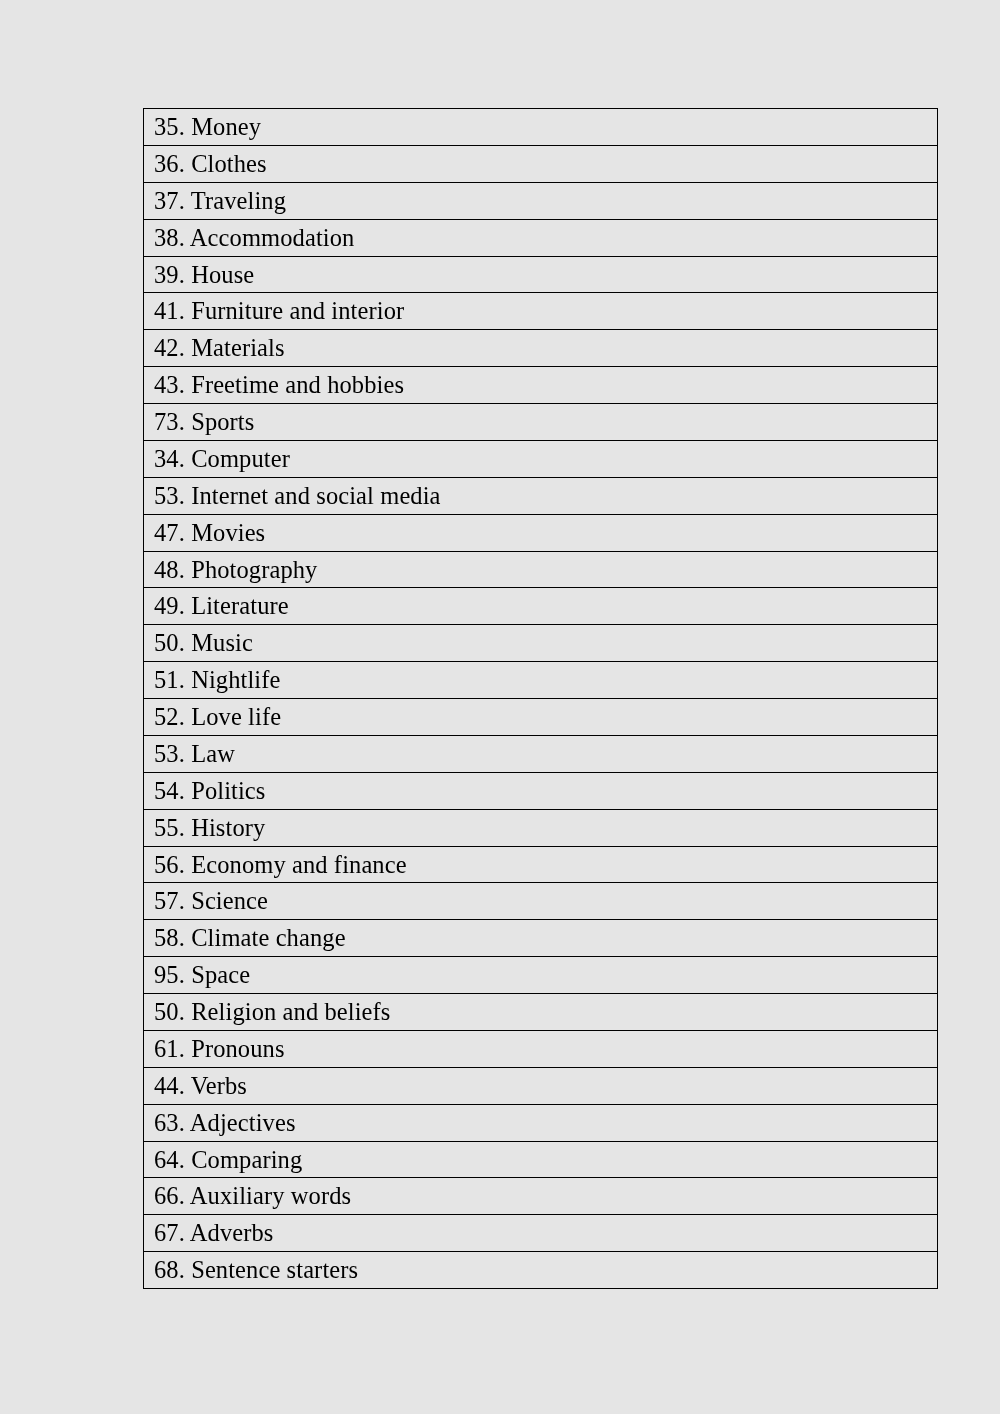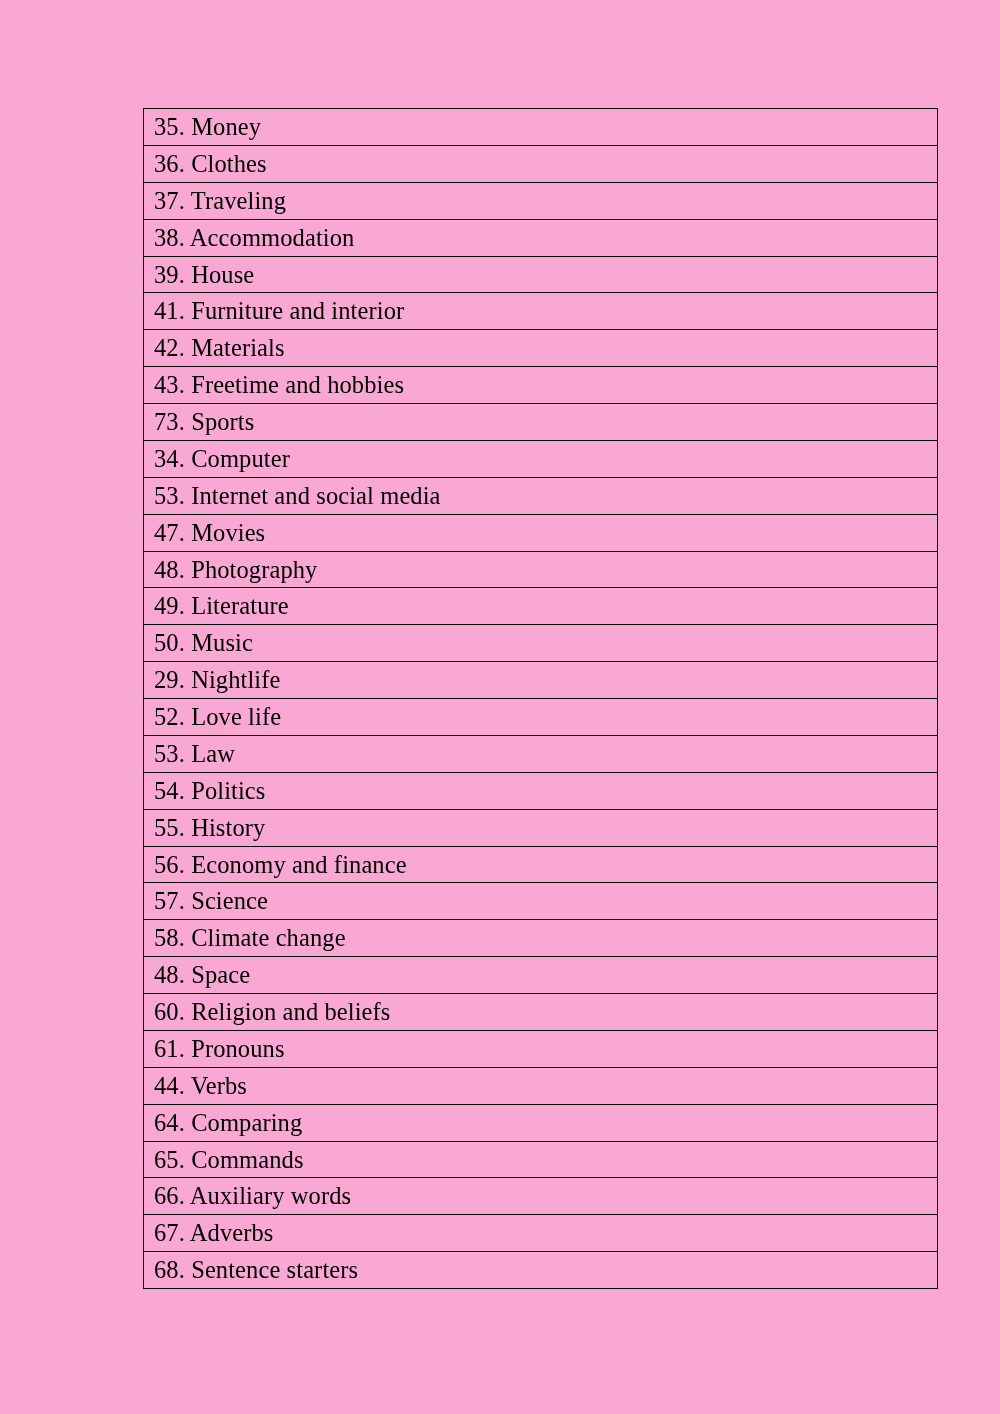--- a/index.html
+++ b/index.html
@@ -13,21 +13,21 @@
     font-family: "Liberation Serif", serif;
     color: #000000;
     position: relative;
   }
   .page {
     position: absolute;
     left: 0;
     top: 0;
     width: 1000px;
     height: 1414px;
-    background: #f9a8d4;
+    background: #e5e5e5;
   }
   .toc-table {
     position: absolute;
     left: 143px;
     top: 108px;
     width: 795px;
     border-collapse: collapse;
     table-layout: fixed;
   }
   .toc-table td {
@@ -86,21 +86,21 @@
       <tr>
           <td>48. Photography</td>
         </tr>
       <tr>
           <td>49. Literature</td>
         </tr>
       <tr>
           <td>50. Music</td>
         </tr>
       <tr>
-          <td>29. Nightlife</td>
+          <td>51. Nightlife</td>
         </tr>
       <tr>
           <td>52. Love life</td>
         </tr>
       <tr>
           <td>53. Law</td>
         </tr>
       <tr>
           <td>54. Politics</td>
         </tr>
@@ -110,36 +110,36 @@
       <tr>
           <td>56. Economy and finance</td>
         </tr>
       <tr>
           <td>57. Science</td>
         </tr>
       <tr>
           <td>58. Climate change</td>
         </tr>
       <tr>
-          <td>48. Space</td>
+          <td>95. Space</td>
         </tr>
       <tr>
-          <td>60. Religion and beliefs</td>
+          <td>50. Religion and beliefs</td>
         </tr>
       <tr>
           <td>61. Pronouns</td>
         </tr>
       <tr>
           <td>44. Verbs</td>
         </tr>
       <tr>
-          <td>64. Comparing</td>
+          <td>63. Adjectives</td>
         </tr>
       <tr>
-          <td>65. Commands</td>
+          <td>64. Comparing</td>
         </tr>
       <tr>
           <td>66. Auxiliary words</td>
         </tr>
       <tr>
           <td>67. Adverbs</td>
         </tr>
       <tr>
           <td>68. Sentence starters</td>
         </tr>

